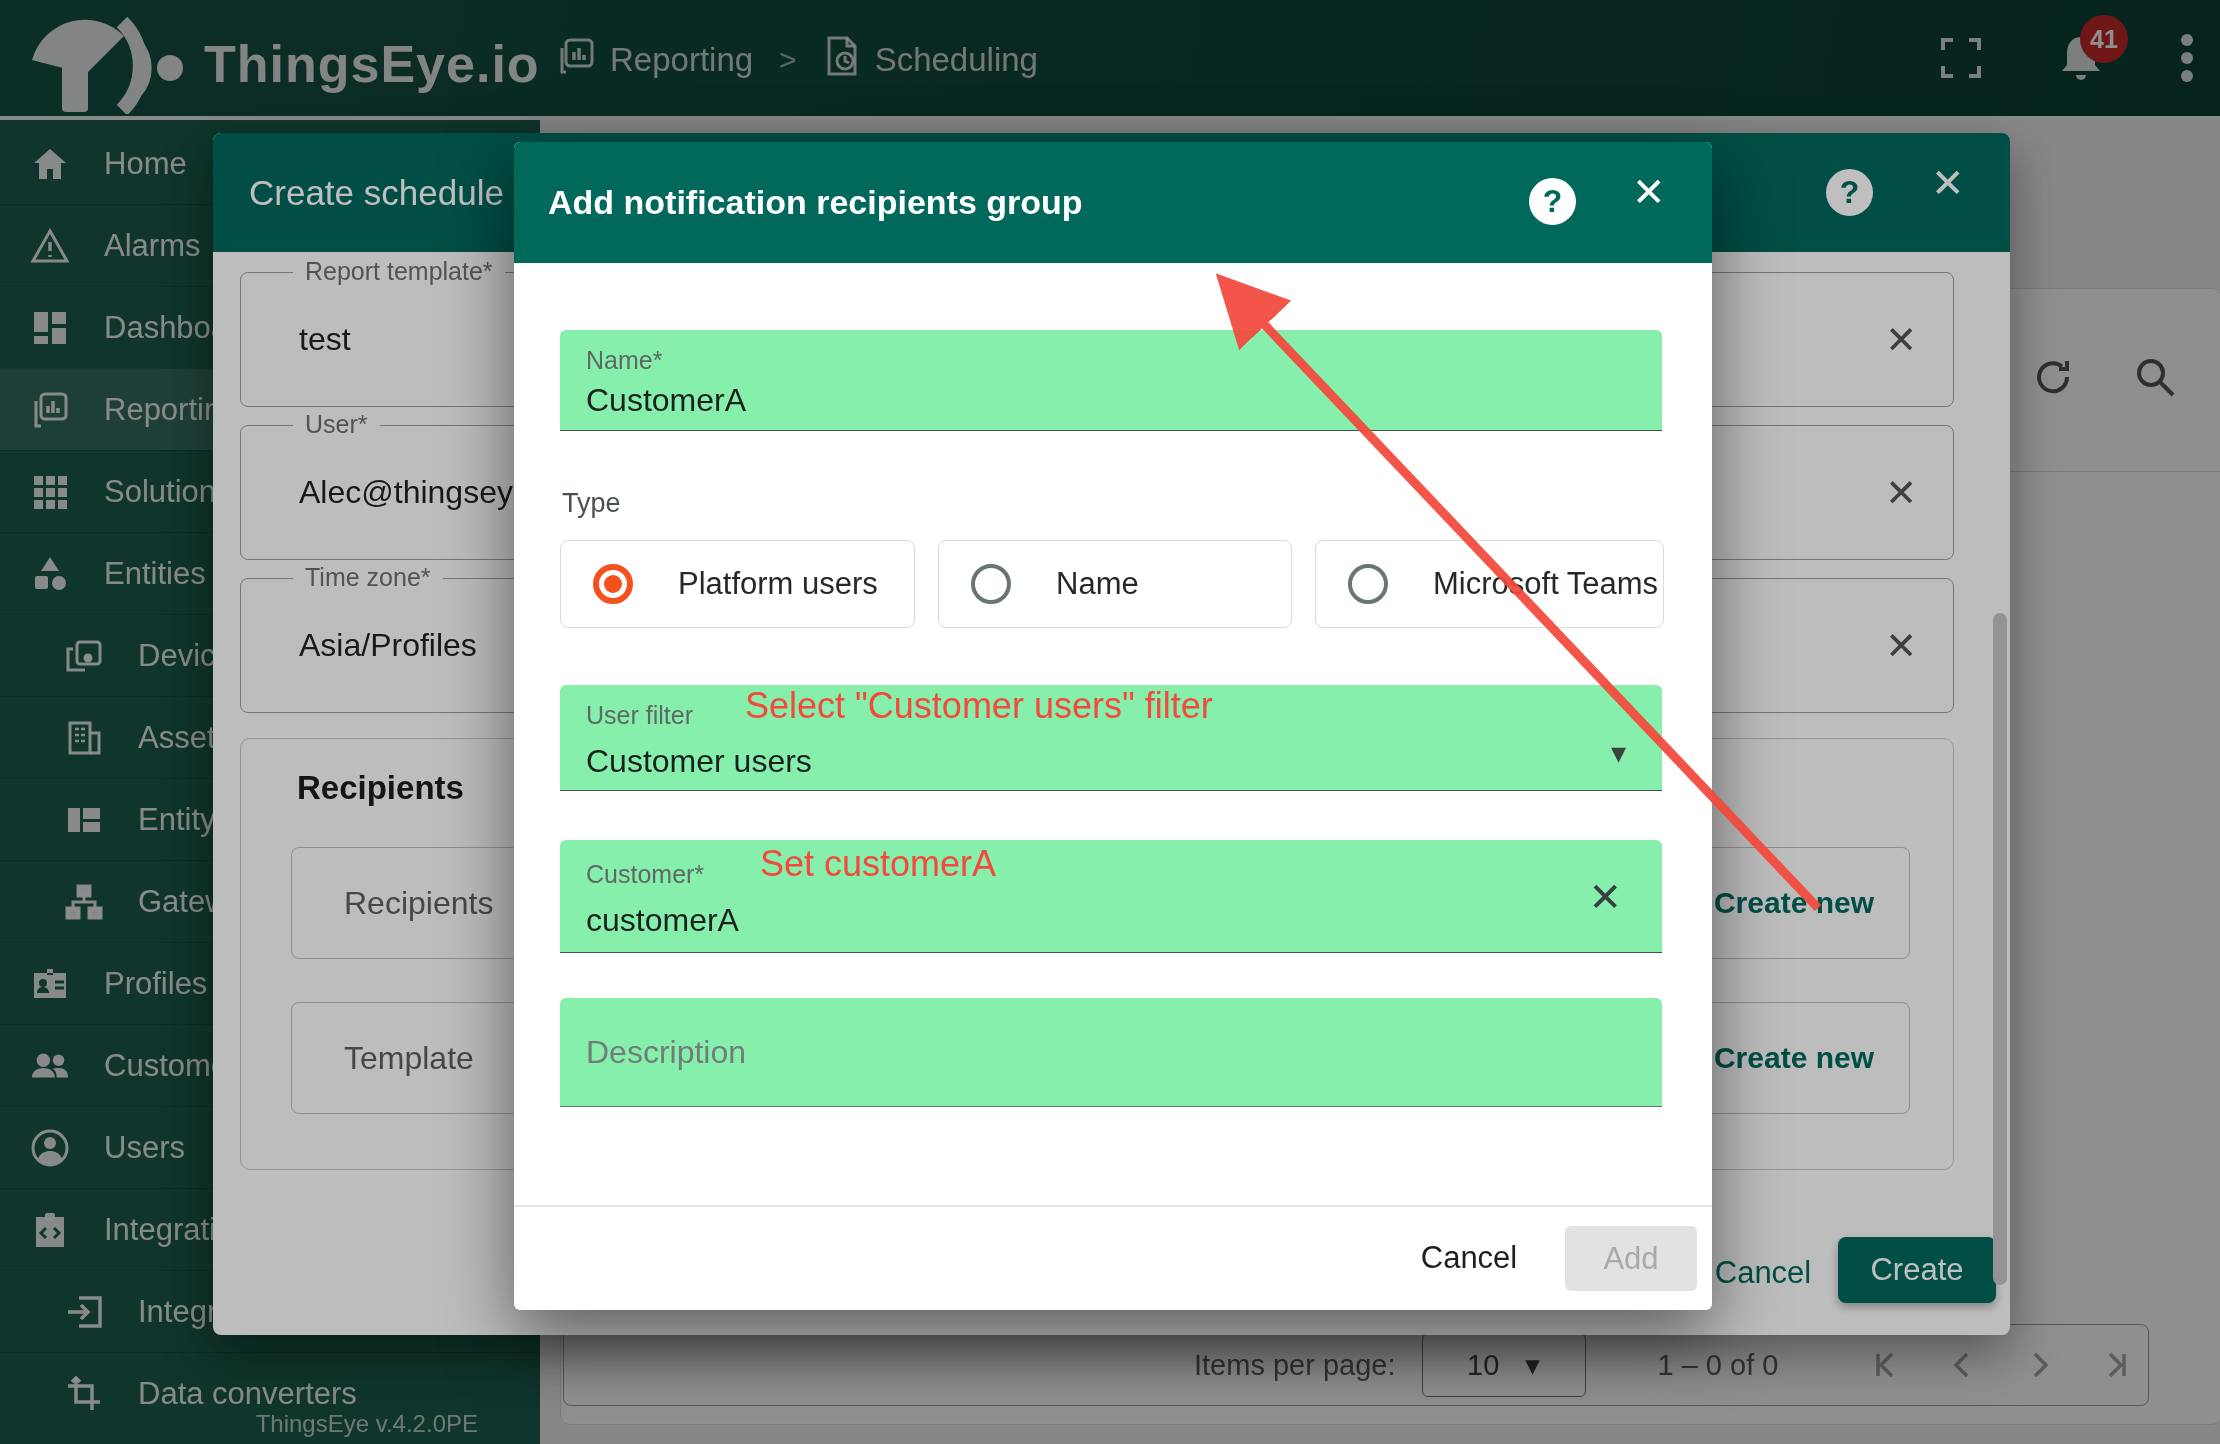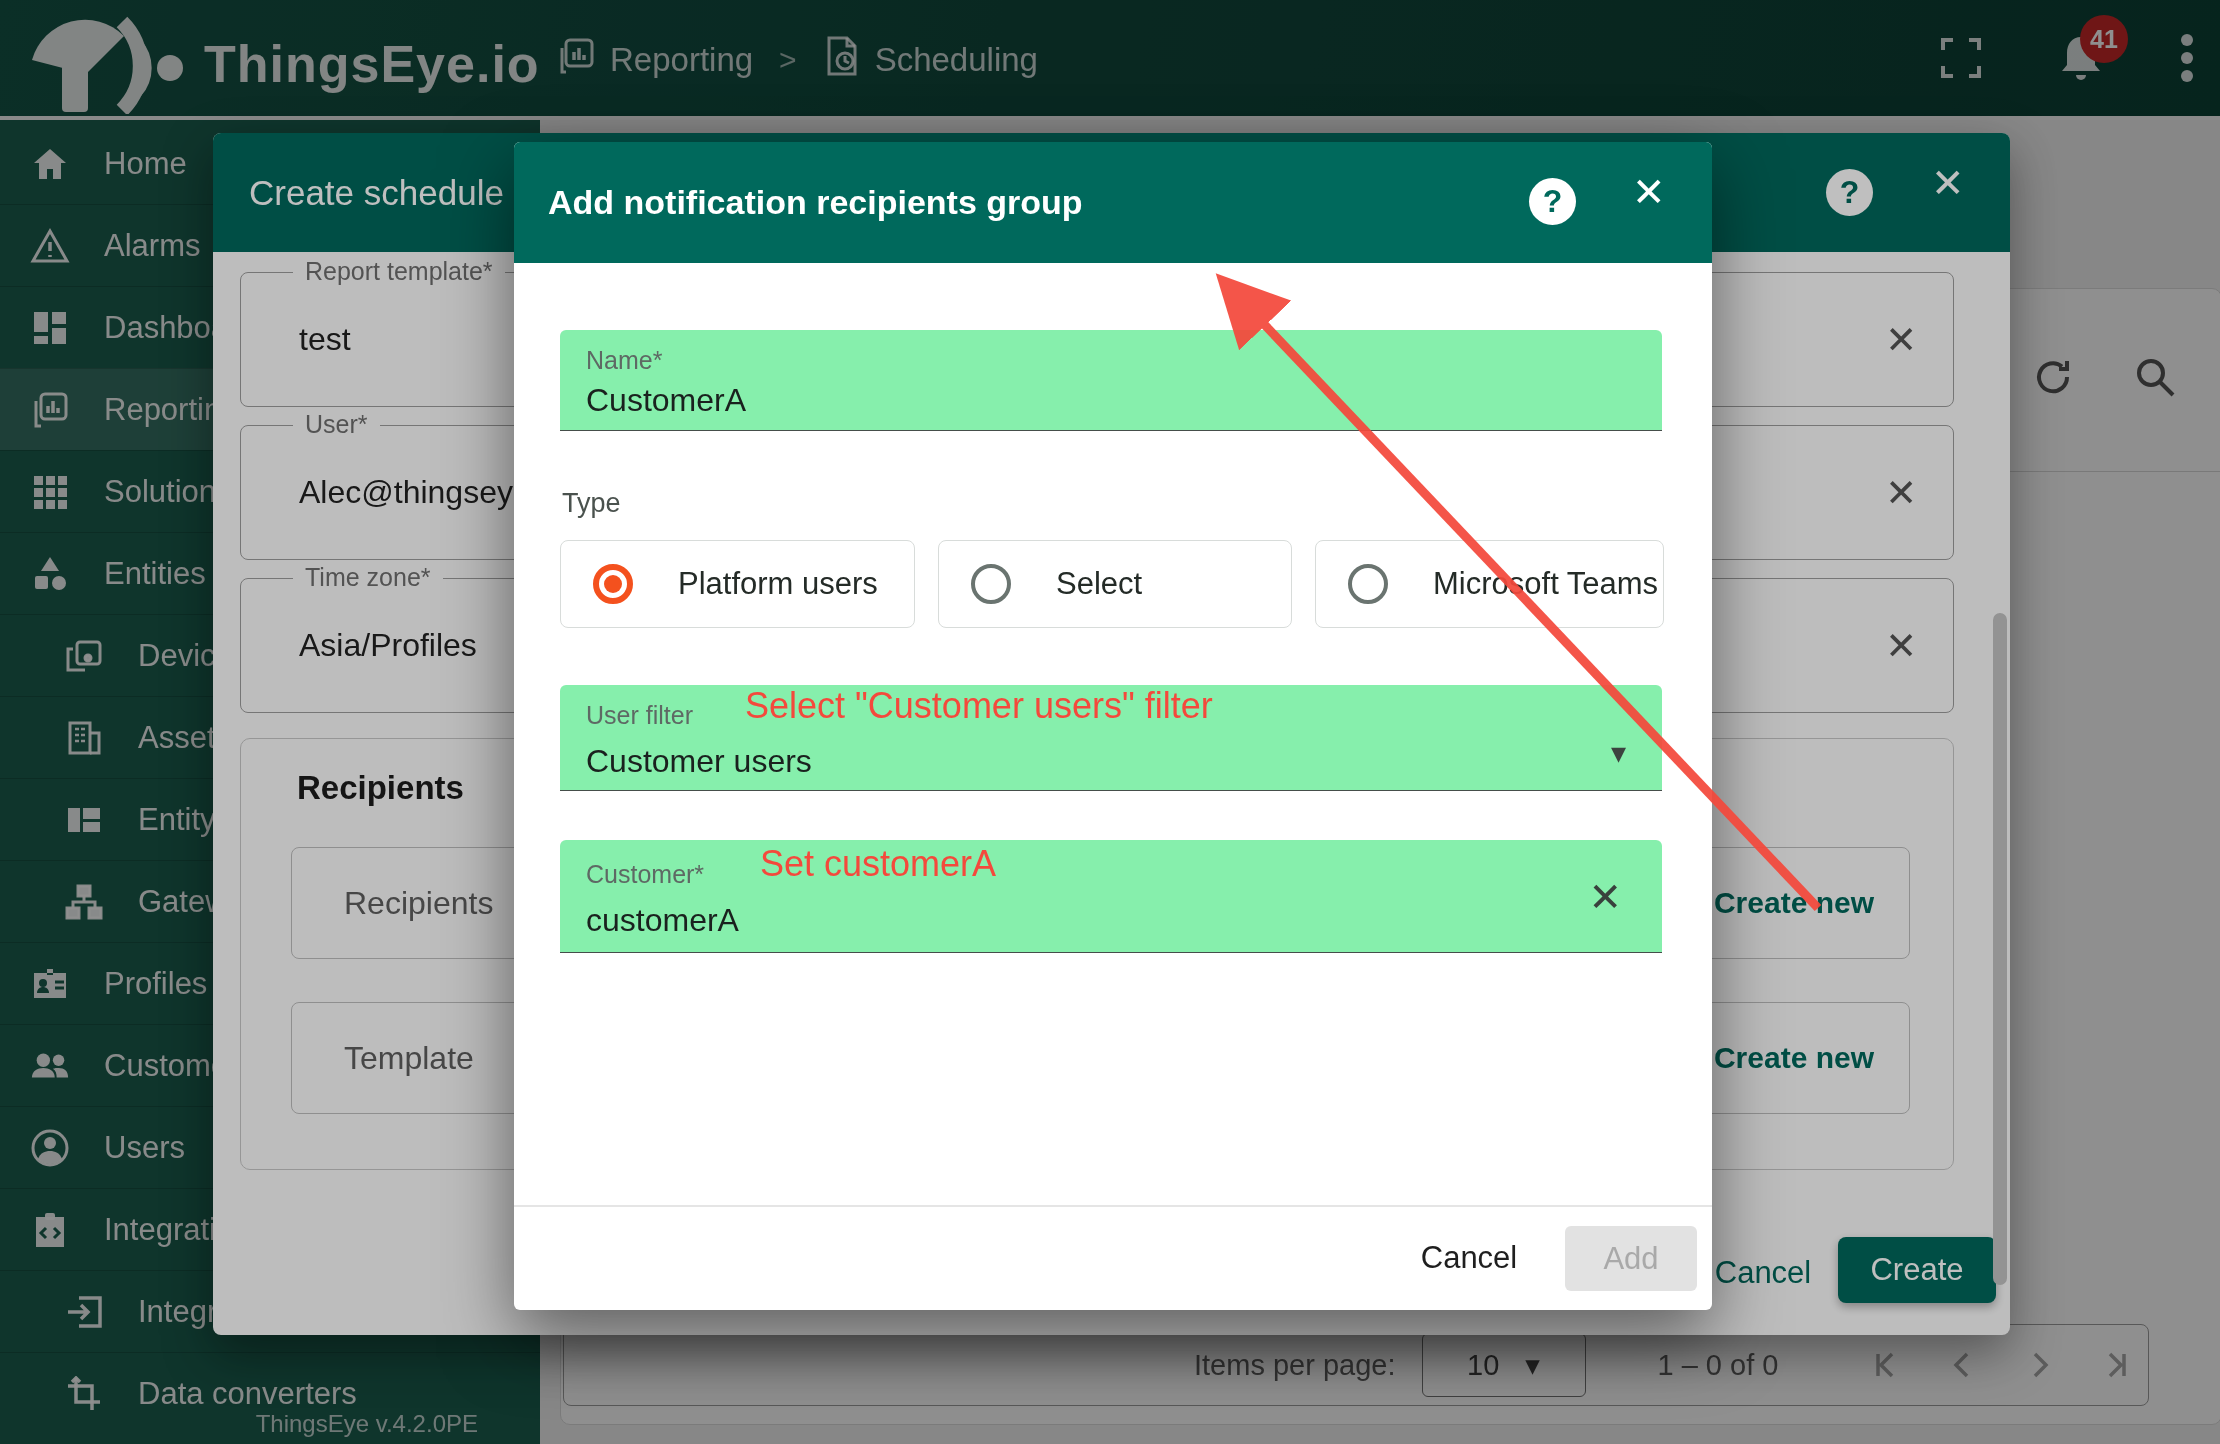--- a/index.html
+++ b/index.html
@@ -458,39 +458,42 @@
     </div>
 
     <div class="type-label">Type</div>
 
     <div class="tcard" style="left:46px;width:353px;">
       <span class="radio on"></span>
       <span>Platform users</span>
     </div>
     <div class="tcard" style="left:424px;width:352px;">
       <span class="radio off"></span>
-      <span>Select</span>
+      <span>Name</span>
     </div>
     <div class="tcard" style="left:801px;width:347px;">
       <span class="radio off"></span>
       <span>Microsoft Teams</span>
     </div>
 
     <div class="ffield f-filter">
       <span class="flab">User filter</span>
       <span class="fval">Customer users</span>
       <span class="caret">▾</span>
     </div>
 
     <div class="ffield f-cust">
       <span class="flab">Customer*</span>
       <span class="fval">customerA</span>
       <span class="fclear2">✕</span>
     </div>
 
+    <div class="ffield f-desc">
+      <span class="fph">Description</span>
+    </div>
 
     <div class="mod-div"></div>
     <button class="mod-cancel">Cancel</button>
     <button class="mod-add" disabled="">Add</button>
   </section>
 
   <svg class="arrow-svg" width="2220" height="1444" viewBox="0 0 2220 1444">
     <defs>
       <marker id="ah" markerWidth="9" markerHeight="8" refX="6.5" refY="4" orient="auto">
         <path d="M0 0 L8 4 L0 8 Z" fill="#f4493c"></path>

